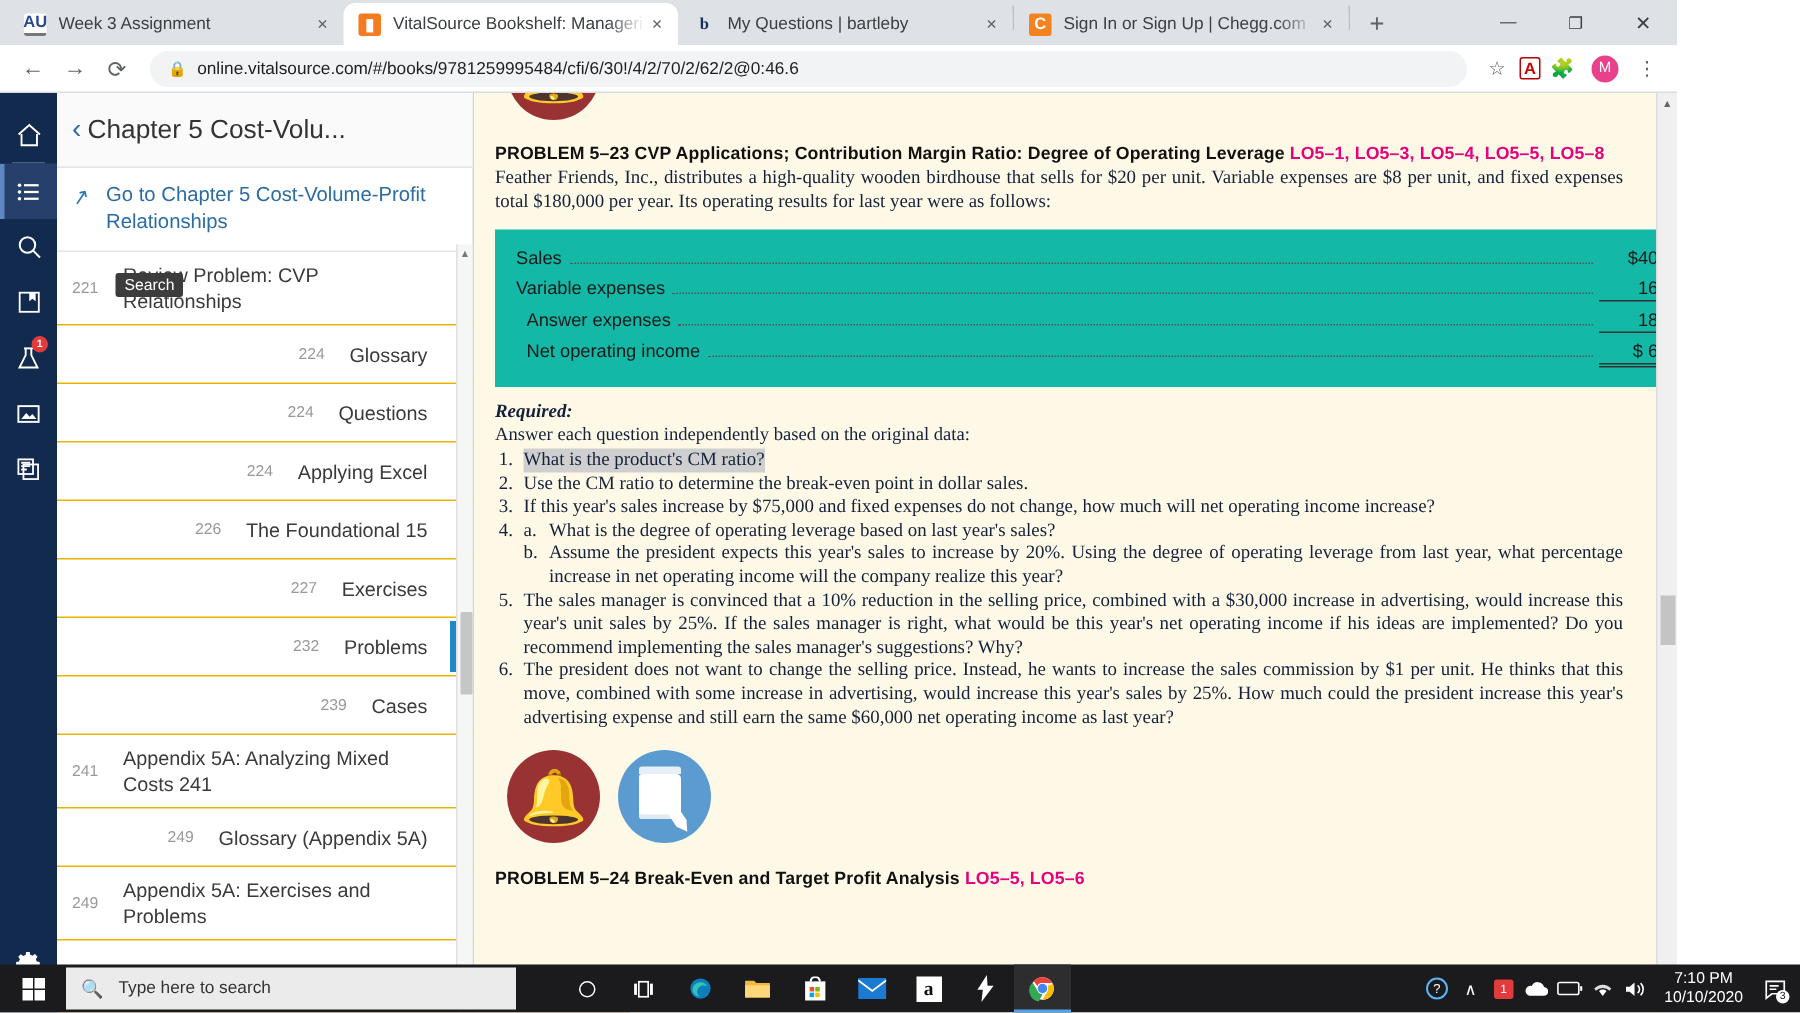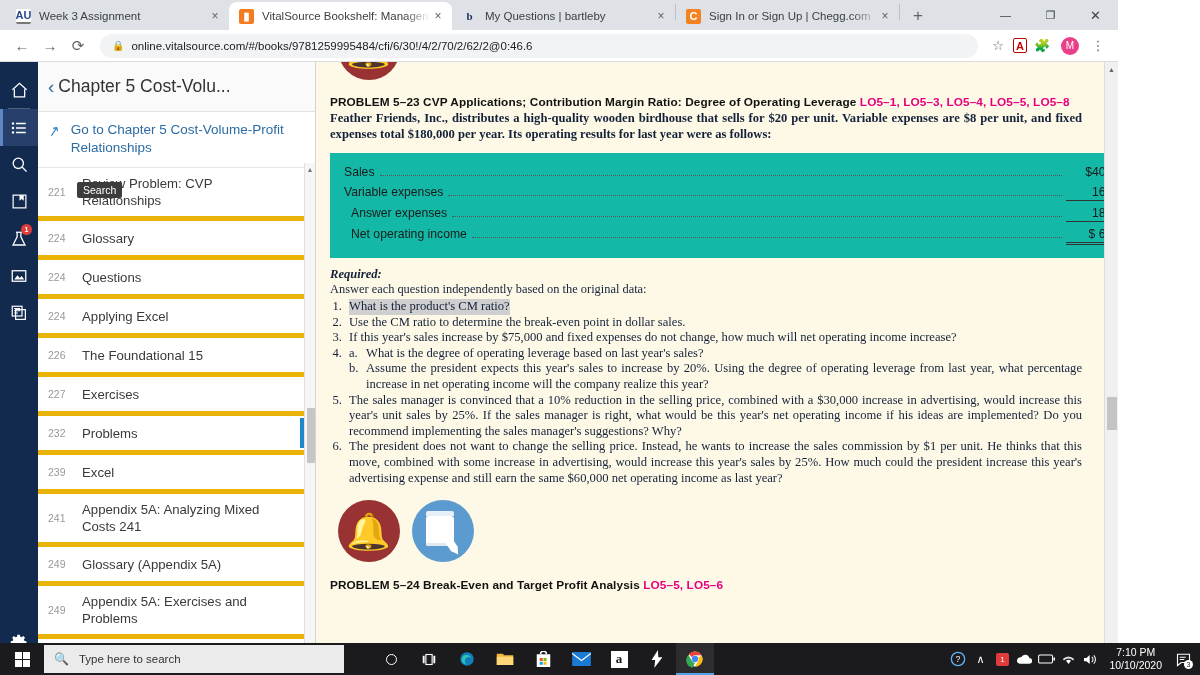--- a/index.html
+++ b/index.html
@@ -119,21 +119,21 @@
   .toc-goto {
     display: flex; align-items: flex-start; padding: 9px 12px 10px 10px;
     border-bottom: 1px solid #e6e6e6; flex: 0 0 auto;
   }
   .toc-goto .arrowicon { color: #2b7bb9; font-size: 14px; margin-right: 11px;
                          margin-top: 2px; transform: rotate(-12deg); }
   .toc-goto .gotext { color: #2b6ca3; font-size: 13.5px; line-height: 18px; }
   .toc-list { flex: 1; overflow: hidden; position: relative; }
   .toc-item {
     display: flex; align-items: center; min-height: 39px;
-    border-bottom: 5px solid #eab308; padding: 7px 30px 7px 10px;
+    border-bottom: 1px solid #eab308; padding: 7px 30px 7px 10px; justify-content: flex-end;
   }
   .toc-item.tall { min-height: 48px; }
   .toc-pg { width: 34px; flex: 0 0 34px; font-size: 10.5px; color: #999; }
   .toc-label { font-size: 13.2px; color: #3a3a3a; line-height: 17px; }
   .toc-marker { position: absolute; right: 0; width: 4px; background: #1e88c9; }
 
   .toc-scrollbar {
     position: absolute; right: 0; top: 101px; bottom: 0; width: 11px;
     background: #f6f6f6; border-left: 1px solid #e0e0e0;
   }
@@ -163,21 +163,21 @@
   .bell-glyph {
     position: absolute; left: 50%; top: 52%; transform: translate(-50%,-50%);
     color: #fff; font-size: 36px; line-height: 1;
   }
 
   .prob-head {
     font-family: "Liberation Sans", sans-serif; font-weight: bold;
     font-size: 11.8px; color: #111; margin: 15px 0 2px 0; letter-spacing: .1px;
   }
   .lo { color: #e6007e; }
-  .prob-body { font-size: 12.6px; line-height: 15.5px; text-align: justify; font-weight: bold; }
+  .prob-body { font-size: 12.6px; line-height: 15.5px; text-align: justify; }
 
   .fintable {
     background: #14b8a6; margin: 11px 0 9px 0; padding: 9px 14px 11px 14px;
     width: 820px;
   }
   .finrow { display: flex; align-items: baseline; font-size: 12.2px;
             font-family: "Liberation Sans", sans-serif; color: #1a1a1a;
             padding: 2.5px 0; }
   .finlabel { white-space: nowrap; }
   .findots { flex: 1; border-bottom: 1.4px dotted #555; margin: 0 4px 3px 5px;
@@ -408,21 +408,21 @@
           <span class="toc-pg">227</span>
           <span class="toc-label">Exercises</span>
         </div>
         <div class="toc-item" style="position:relative;">
           <span class="toc-pg">232</span>
           <span class="toc-label">Problems</span>
           <span class="toc-marker" style="top:2px;bottom:2px;right:11px;"></span>
         </div>
         <div class="toc-item">
           <span class="toc-pg">239</span>
-          <span class="toc-label">Excel</span>
+          <span class="toc-label">Cases</span>
         </div>
         <div class="toc-item tall">
           <span class="toc-pg">241</span>
           <span class="toc-label">Appendix 5A: Analyzing Mixed Costs  241</span>
         </div>
         <div class="toc-item">
           <span class="toc-pg">249</span>
           <span class="toc-label">Glossary (Appendix 5A)</span>
         </div>
         <div class="toc-item tall">

